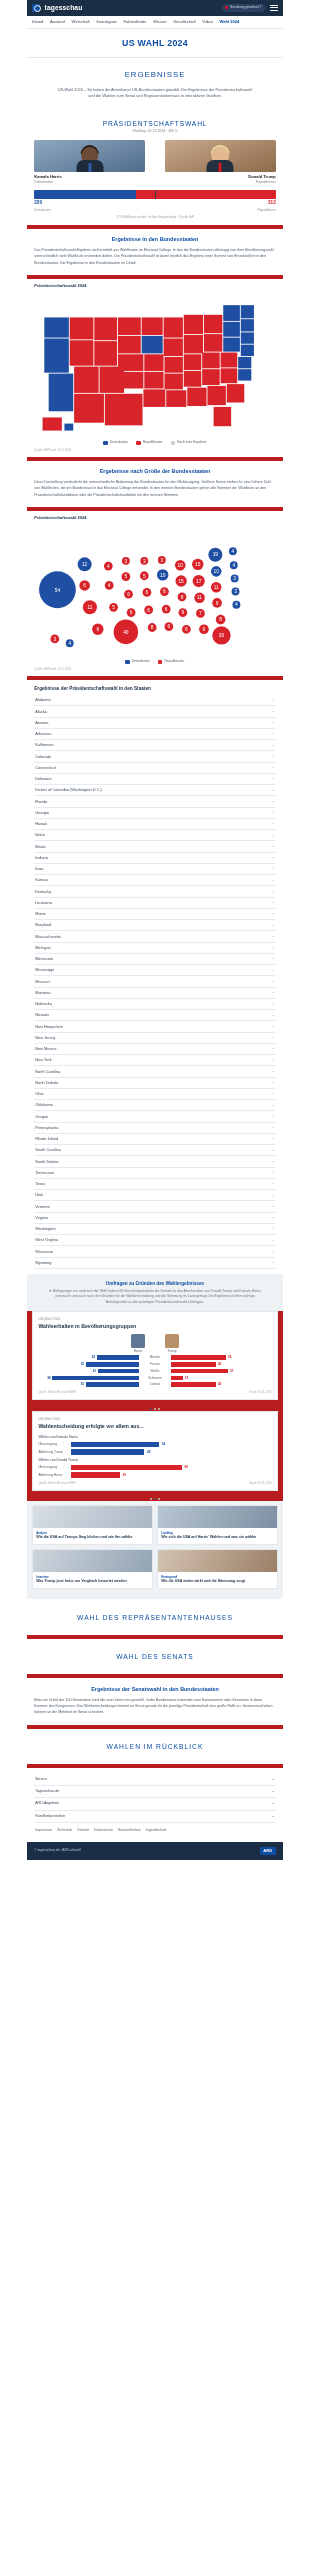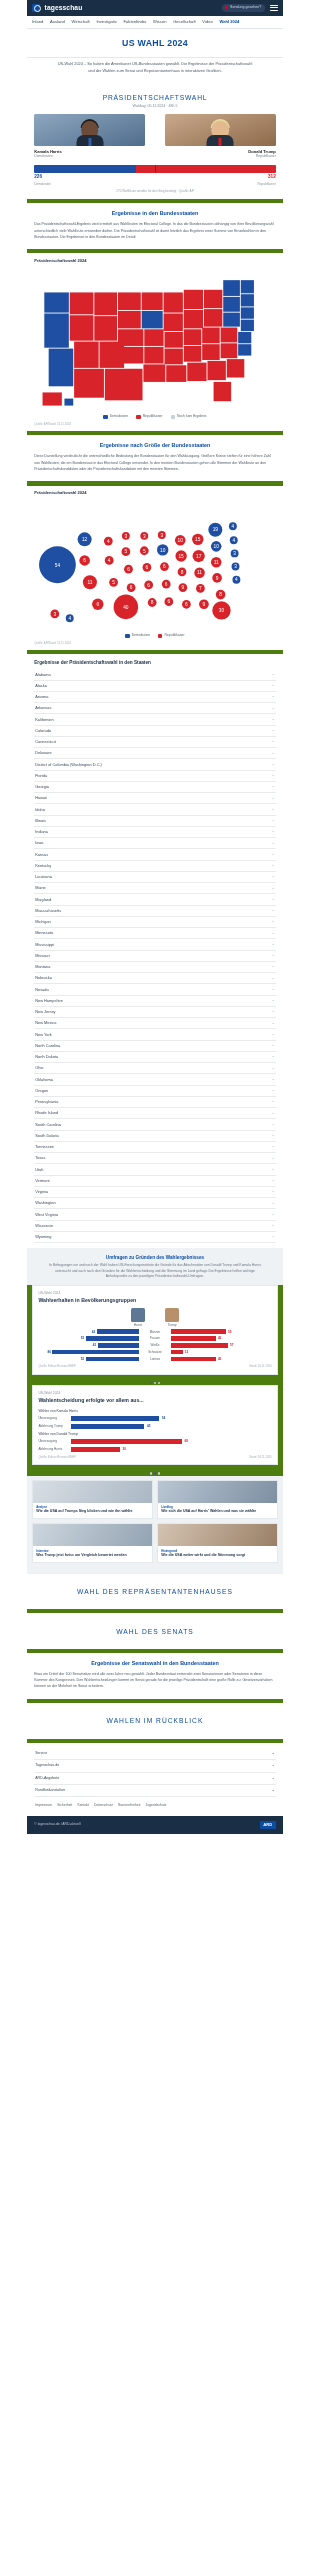--- a/index.html
+++ b/index.html
@@ -6,21 +6,21 @@
   * { box-sizing: border-box; }
   html, body { margin:0; padding:0; }
   body {
     width: 310px;
     background: #ffffff;
     font-family: "Liberation Sans", sans-serif;
     color: #1a1a1a;
     font-size: 5.7px;
     line-height: 1.45;
   }
-  .page { width:256px; margin:0 auto; background:#4d7c0f; }
+  .page { width:256px; margin:0 auto; background:#b91c1c; }
 
   
   .topbar {
     background:#1a2e45;
     height:15.5px;
     display:flex;
     align-items:center;
     padding:0 5.2px;
     gap:4.1px;
     position:relative;
@@ -284,20 +284,23 @@
     <span>Wissen</span>
     <span>Gesellschaft</span>
     <span>Video</span>
     <span class="active">Wahl 2024</span>
   </div>
 
   <div class="title-band">
     <h1>US WAHL 2024</h1>
   </div>
 
+  <div class="section-head">
+    <h2>ERGEBNISSE</h2>
+  </div>
   <div class="section-sub">US-Wahl 2024 – So haben die Amerikaner US-Bundesstaaten gewählt. Die Ergebnisse der Präsidentschaftswahl und der Wahlen zum Senat und Repräsentantenhaus in interaktiven Grafiken.</div>
 
   <div class="card">
     <div class="card-title">PRÄSIDENTSCHAFTSWAHL</div>
     <div class="card-sub">Wahltag: 05.11.2024 · 48h 5</div>
 
     <div class="cands">
       <div class="cand dem">
         <div class="photo">
           <div class="hair"></div>

